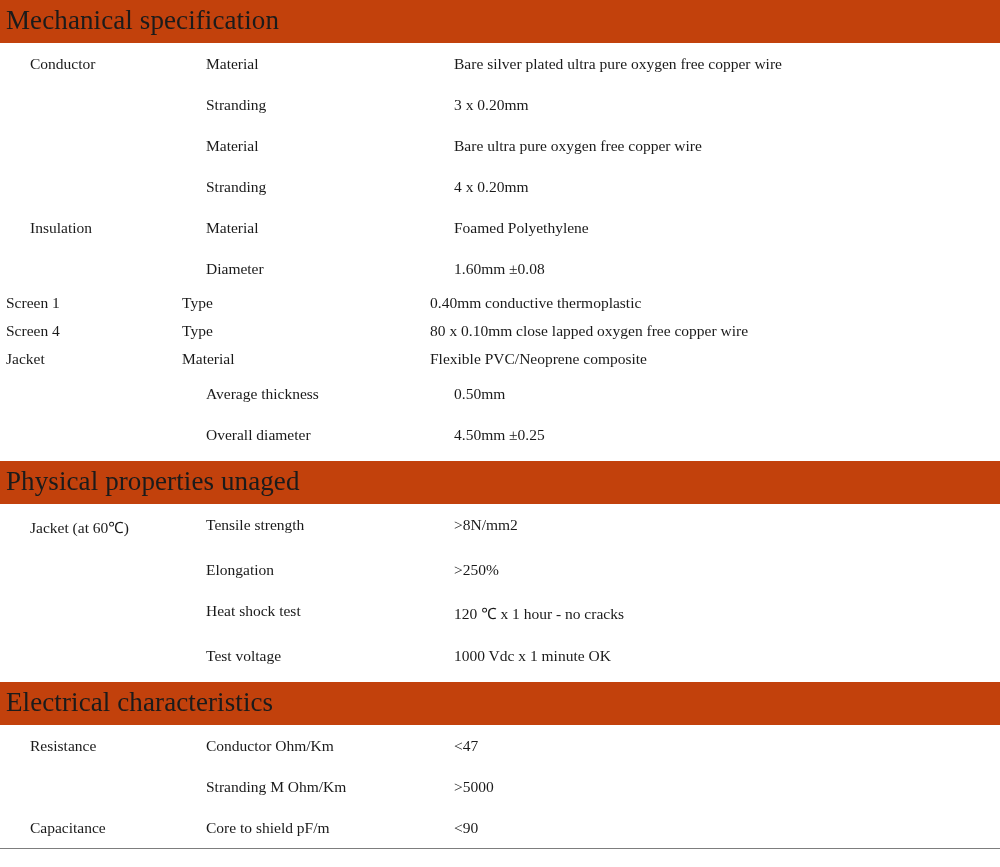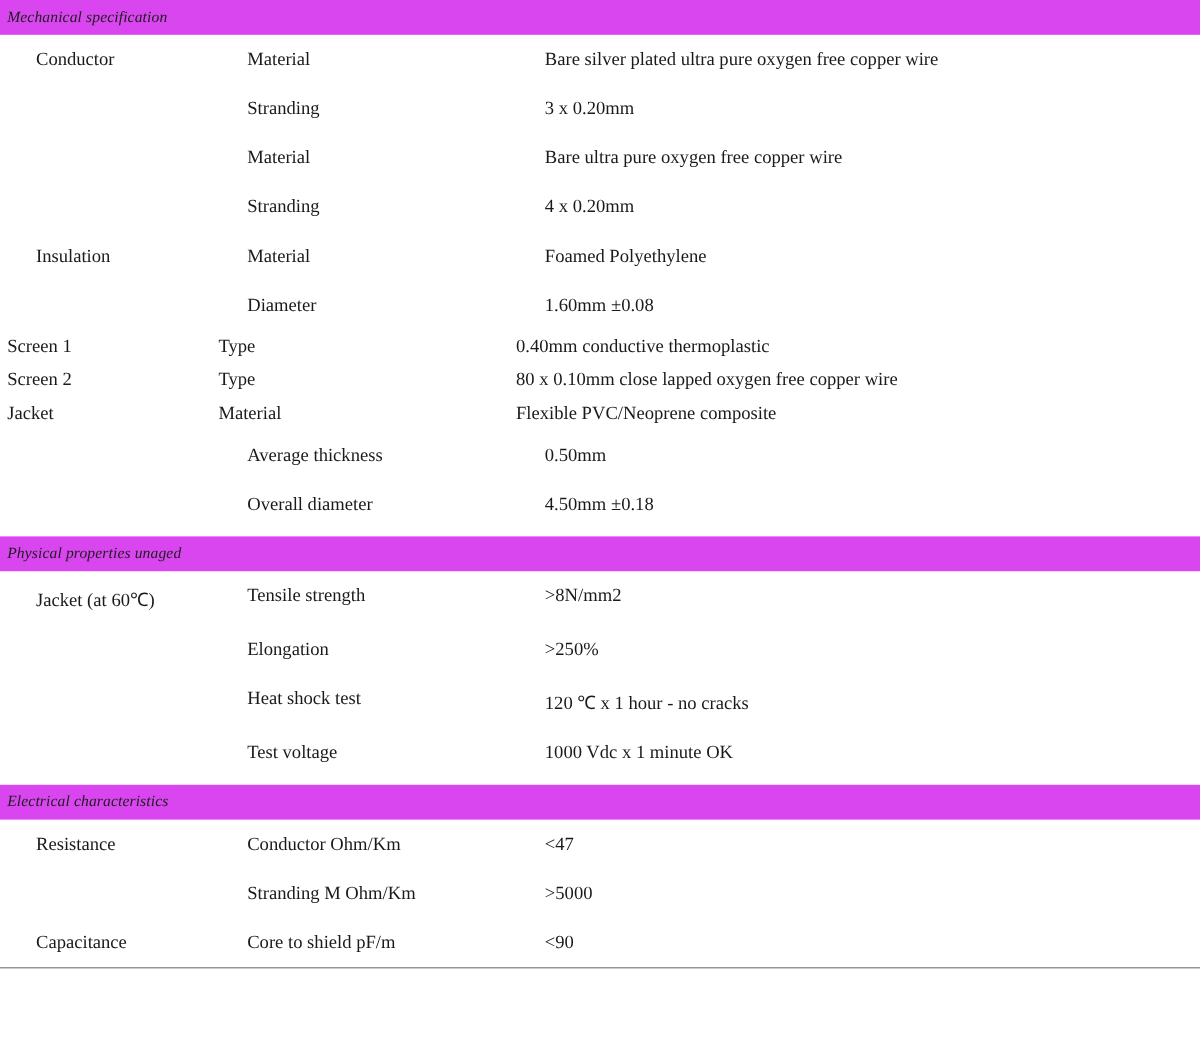--- a/index.html
+++ b/index.html
@@ -12,28 +12,27 @@
     height: 867px;
     font-family: "Liberation Serif", serif;
     color: #1a1a1a;
     overflow: hidden;
   }
   .sheet {
     width: 1000px;
     box-sizing: border-box;
   }
   .section-header {
-    background: #d946ef;
+    background: #c2410c;
     color: #1b1b1b;
-    font-size: 13px;
+    font-size: 27px;
     line-height: 1;
     padding: 7px 6px 9px 6px;
     font-family: "Liberation Serif", serif;
     letter-spacing: 0.1px;
-    font-style: italic;
   }
   .spec-table {
     width: 100%;
     border-collapse: collapse;
     table-layout: fixed;
   }
   .spec-table tr td {
     vertical-align: top;
     font-size: 15.5px;
     padding: 0;
@@ -147,21 +146,21 @@
             </td>
           <td>
               <div class="cell">Type</div>
             </td>
           <td>
               <div class="cell">0.40mm conductive thermoplastic</div>
             </td>
         </tr>
         <tr class="row-tight">
           <td>
-              <div class="cell">Screen 2</div>
+              <div class="cell">Screen 4</div>
             </td>
           <td>
               <div class="cell">Type</div>
             </td>
           <td>
               <div class="cell">80 x 0.10mm close lapped oxygen free copper wire</div>
             </td>
         </tr>
         <tr class="row-tight">
           <td>
@@ -186,21 +185,21 @@
             </td>
         </tr>
         <tr class="row-std">
           <td>
               <div class="cell"></div>
             </td>
           <td>
               <div class="cell">Overall diameter</div>
             </td>
           <td>
-              <div class="cell">4.50mm ±0.18</div>
+              <div class="cell">4.50mm ±0.25</div>
             </td>
         </tr>
       </tbody>
     </table>
   </div>
 
   <div class="sec-gap-small"></div>
 
   <div class="section-block">
     <div class="section-header">Physical properties unaged</div>

